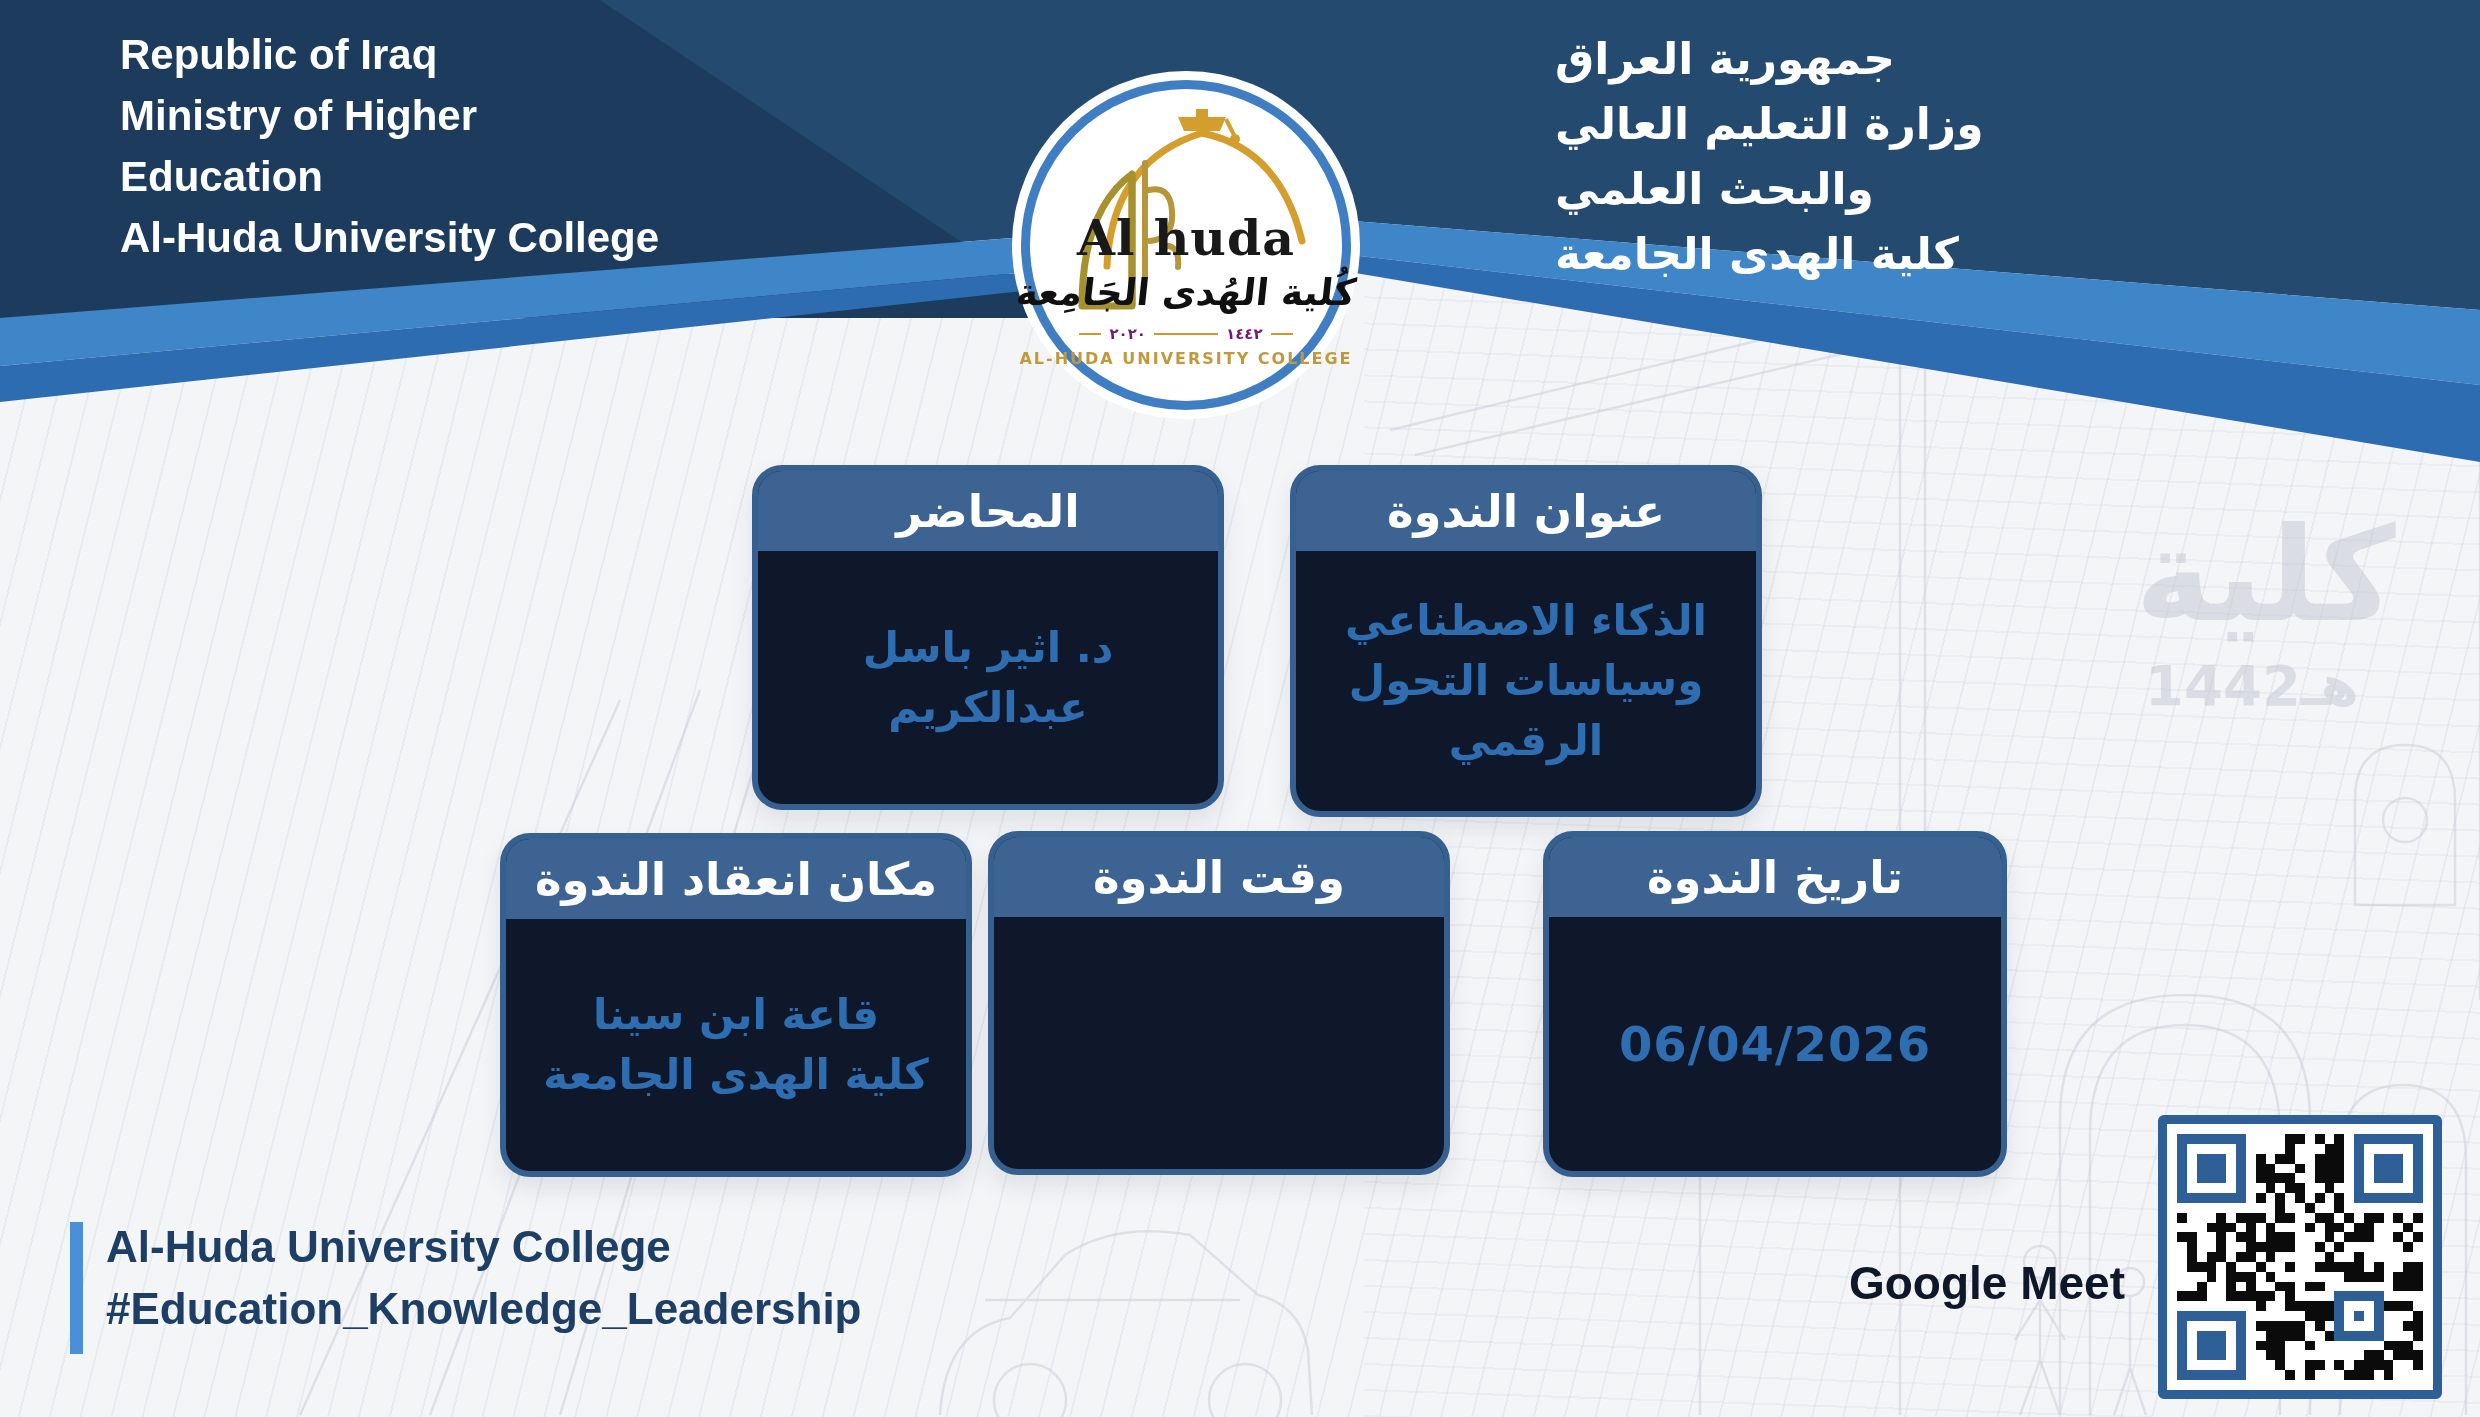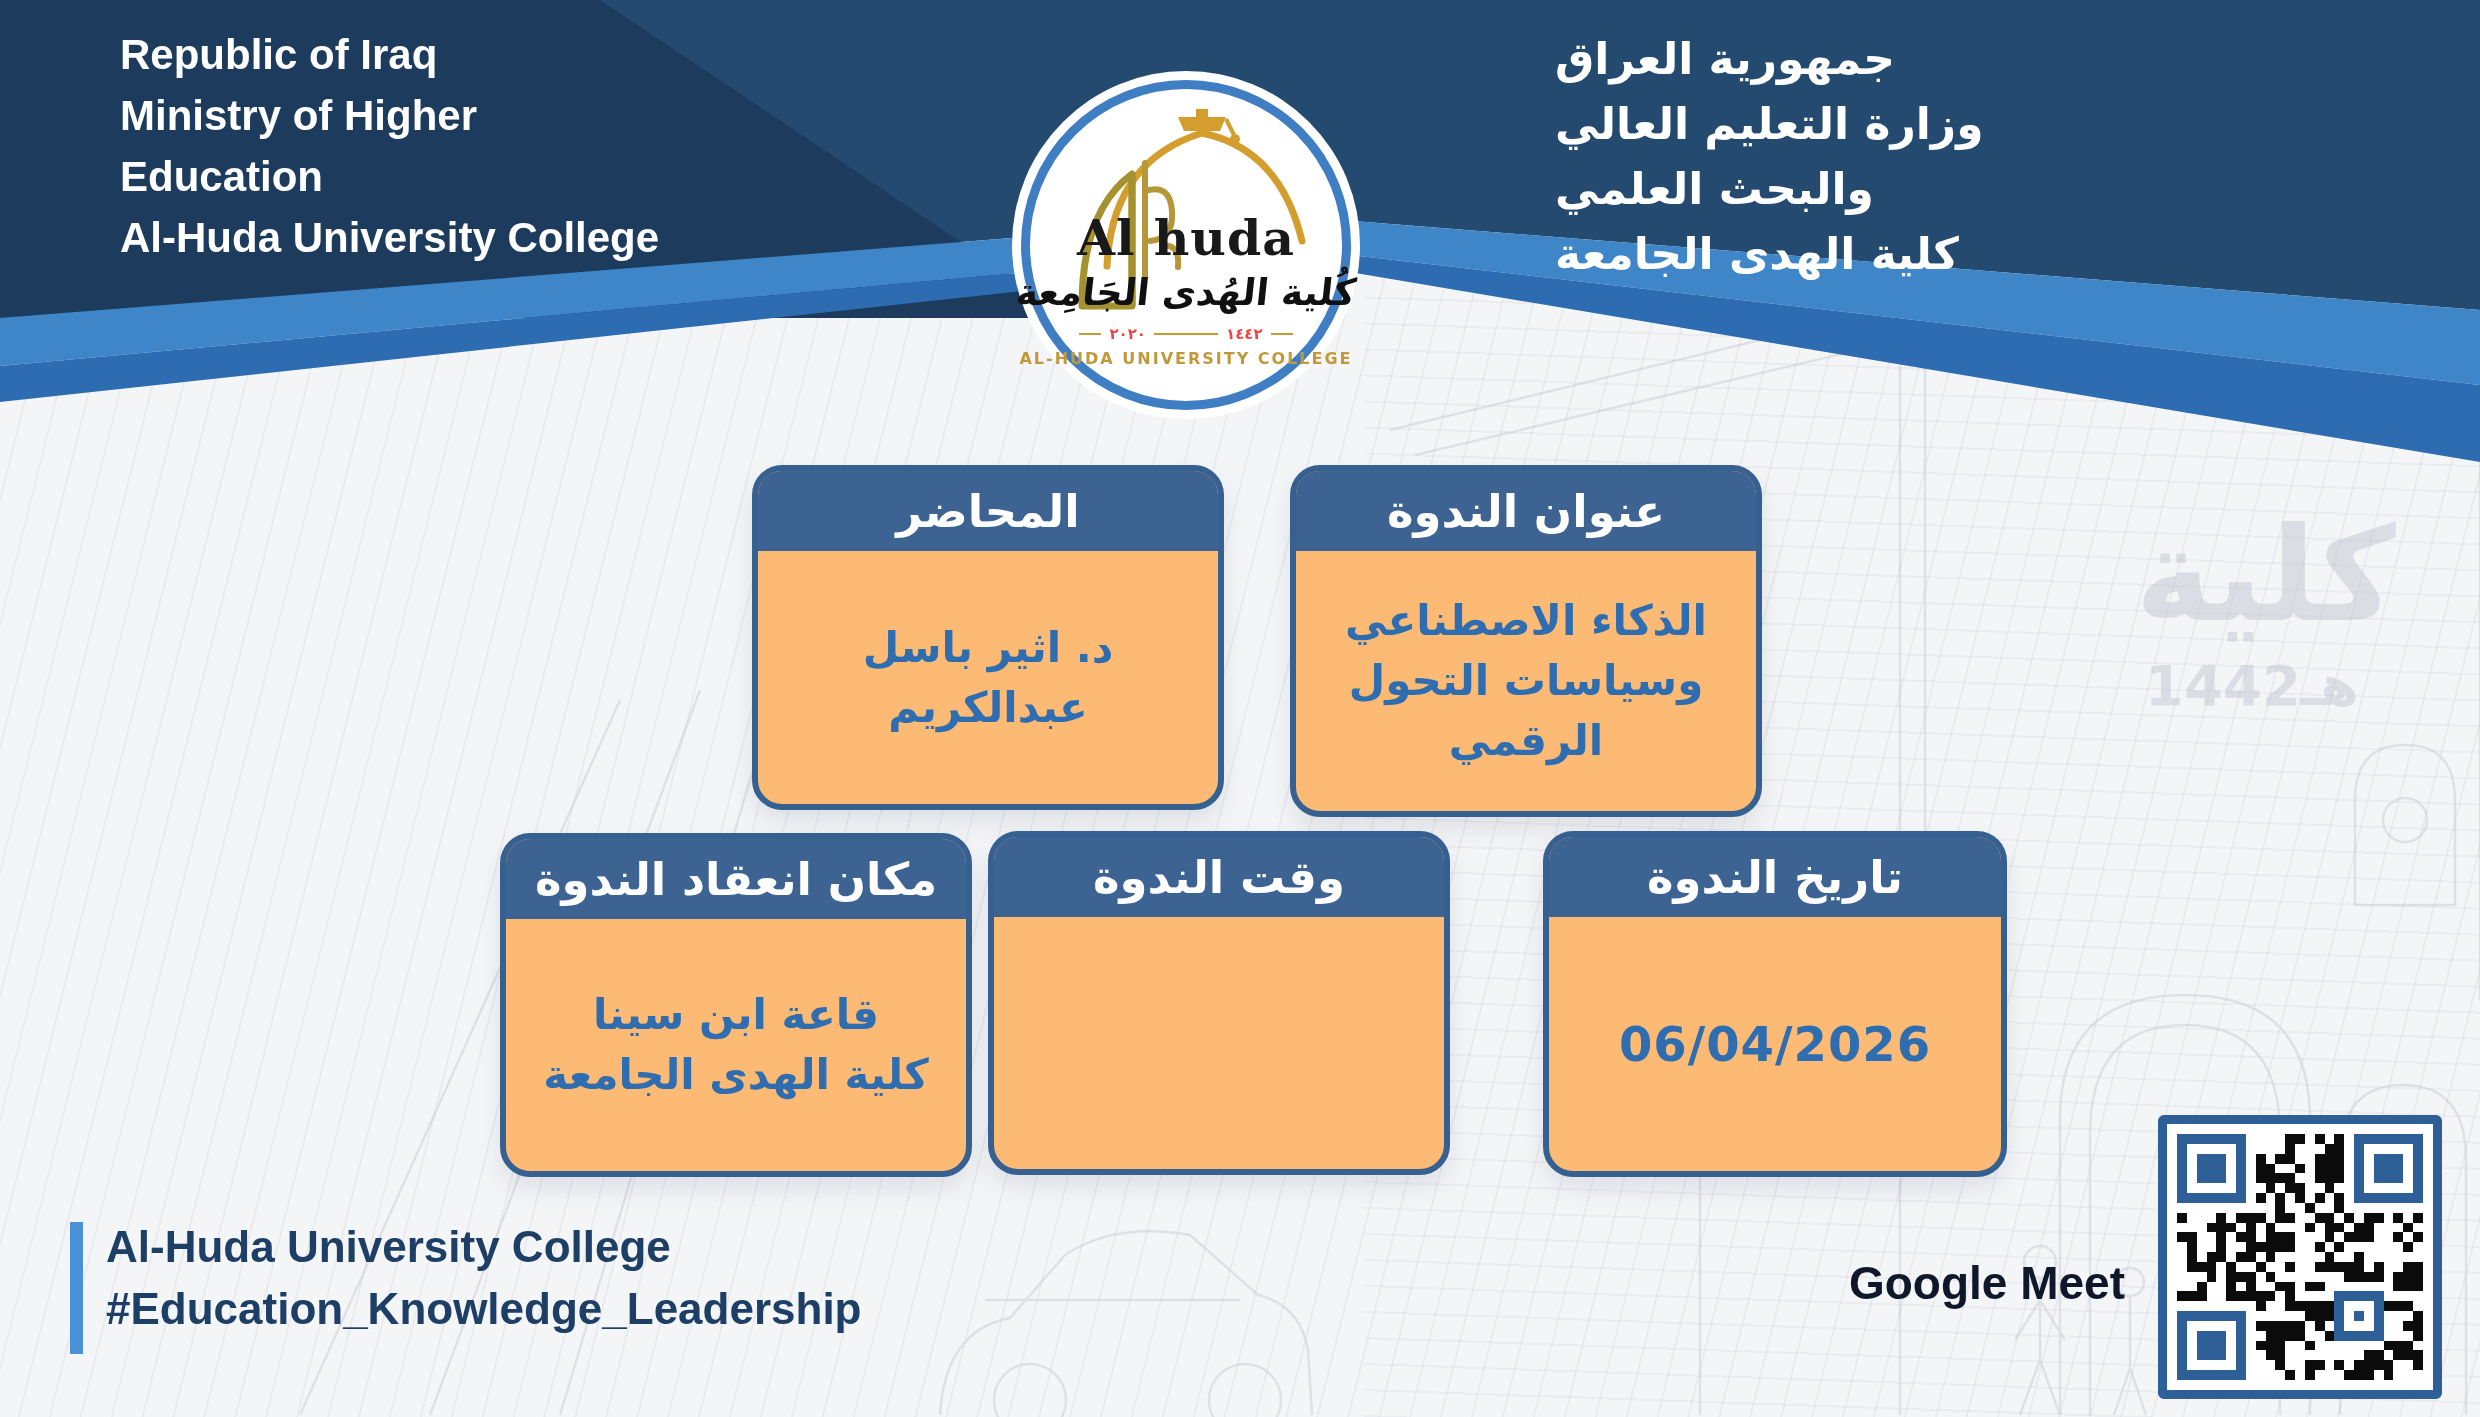--- a/index.html
+++ b/index.html
@@ -34,28 +34,28 @@
 
   
   .logo{position:absolute;left:1012px;top:71px;width:348px;height:348px;background:#fff;border-radius:50%;}
   .logo-ring{position:absolute;inset:9px;border:9px solid #3f7ec2;border-radius:50%;background:#fff;}
   .logo svg.logo-art{position:absolute;inset:0;}
   .logo-word{position:absolute;left:0;top:138px;width:100%;text-align:center;
     font-family:"DejaVu Serif",serif;font-weight:bold;font-size:49px;color:#191919;letter-spacing:1px;}
   .logo-callig{position:absolute;left:0;top:200px;width:100%;text-align:center;
     font-size:37px;font-weight:bold;color:#101010;transform:skewX(-6deg);}
   .logo-years{position:absolute;left:0;top:254px;width:100%;display:flex;align-items:center;
-    justify-content:center;gap:8px;color:#ef4444;font-size:15px;font-weight:bold;}
+    justify-content:center;gap:8px;color:#701a75;font-size:15px;font-weight:bold;}
   .logo-years .rule{height:2px;background:#c79b33;}
   .rule-s{width:22px;} .rule-l{width:64px;}
   .logo-college{position:absolute;left:0;top:278px;width:100%;text-align:center;
     font-size:16px;font-weight:bold;letter-spacing:2px;color:#c2993a;}
 
   
-  .card{position:absolute;background:#fdba74;border:6px solid #35608f;border-radius:30px;
+  .card{position:absolute;background:#0f172a;border:6px solid #35608f;border-radius:30px;
     overflow:hidden;box-shadow:0 12px 24px rgba(25,45,75,.10);}
   .card-head{background:#3c6392;color:#fff;height:80px;display:flex;align-items:center;
     justify-content:center;font-weight:bold;font-size:45px;}
   .card-body{display:flex;flex-direction:column;align-items:center;justify-content:center;
     height:calc(100% - 80px);color:#2e6daf;font-weight:bold;font-size:42px;line-height:60px;text-align:center;}
   .card-body.num{font-size:48px;letter-spacing:1px;}
   .c-lecturer{left:752px;top:465px;width:460px;height:333px;}
   .c-title{left:1290px;top:465px;width:460px;height:340px;}
   .c-venue{left:500px;top:833px;width:460px;height:332px;}
   .c-time{left:988px;top:831px;width:450px;height:332px;}

